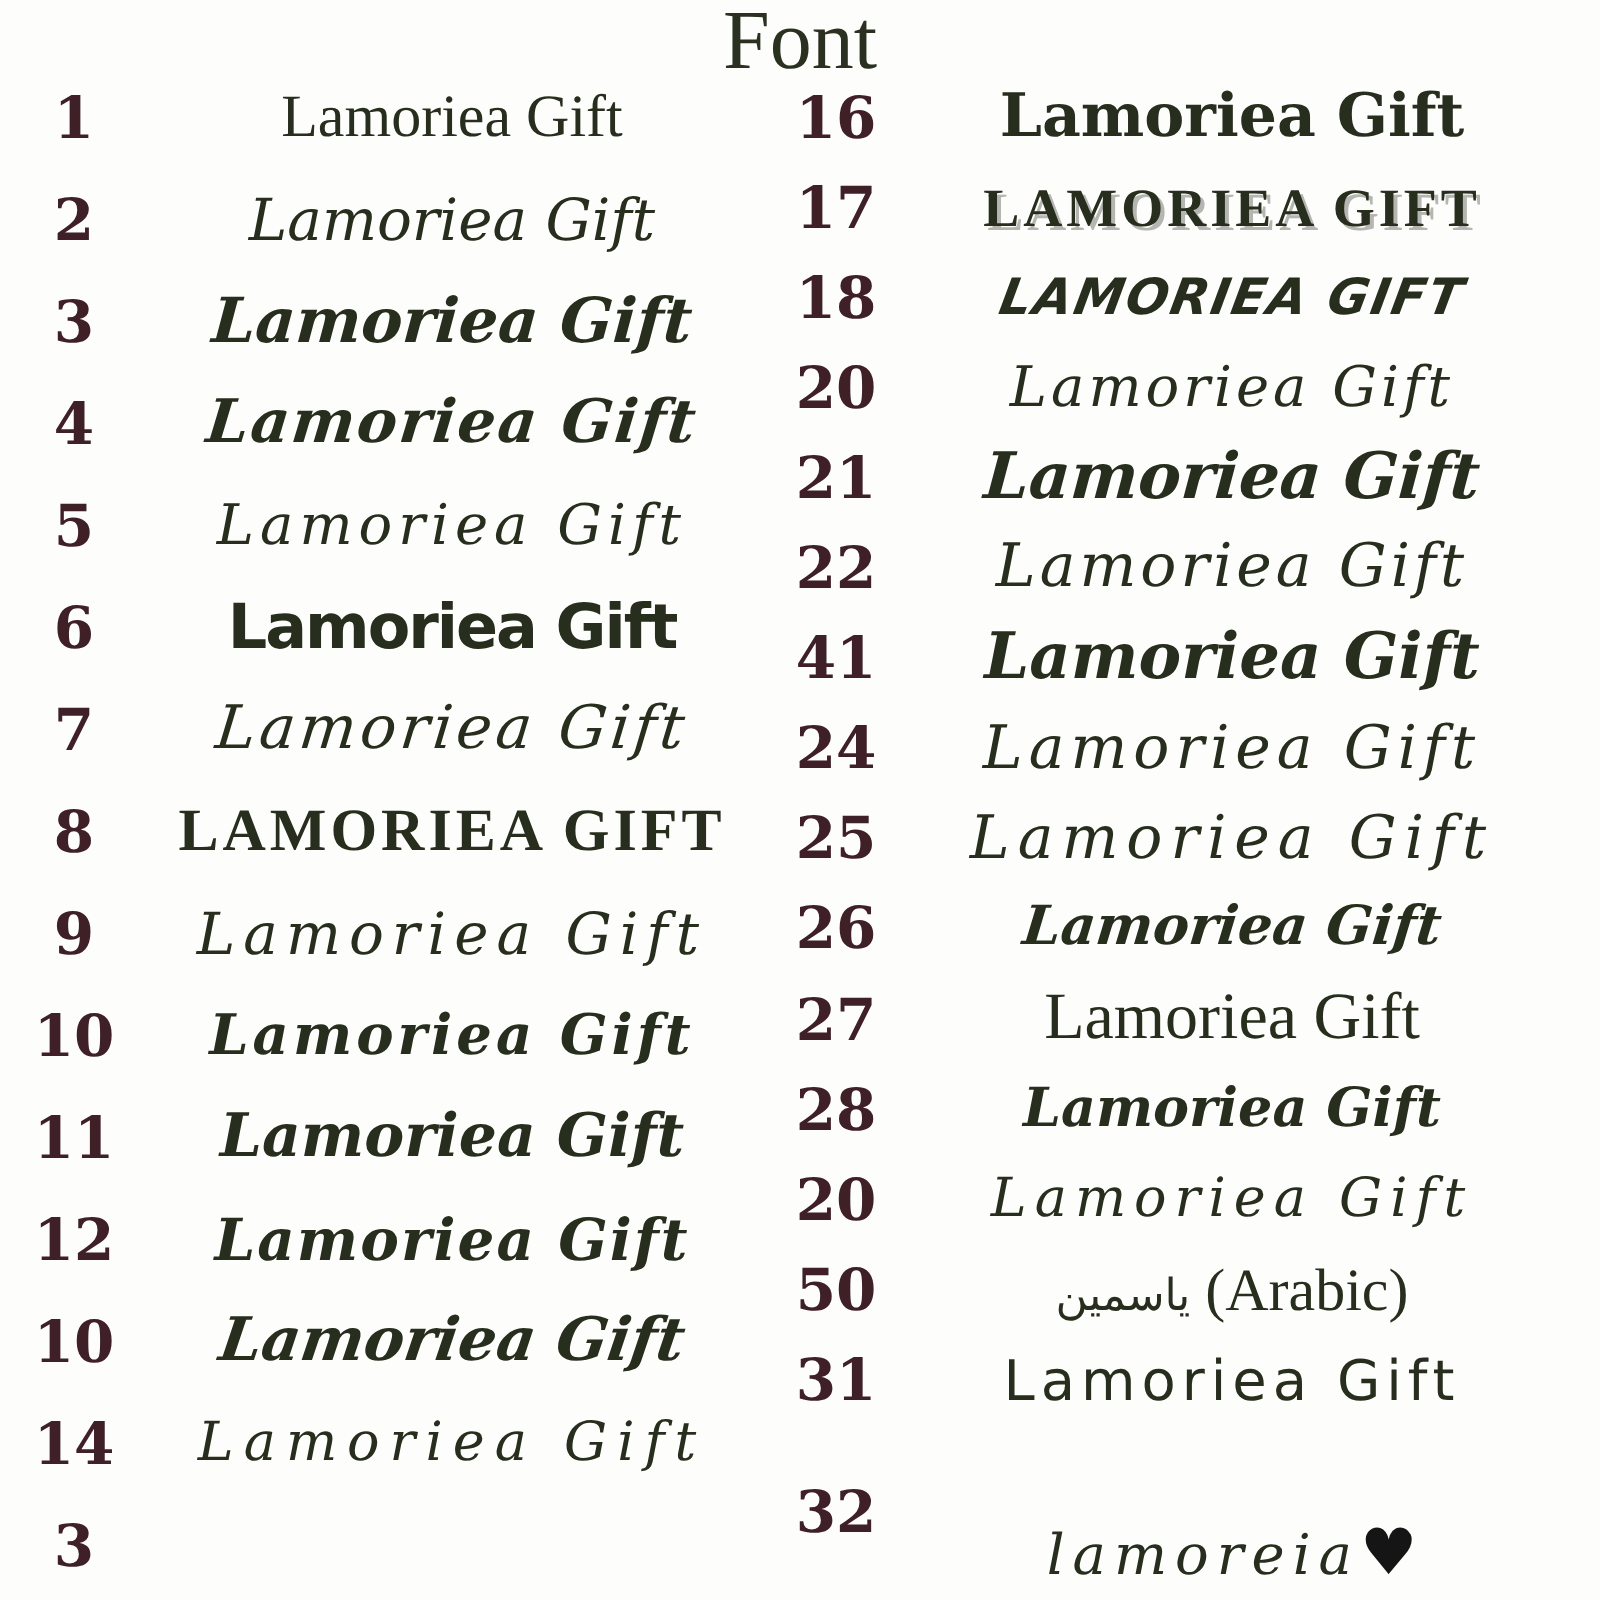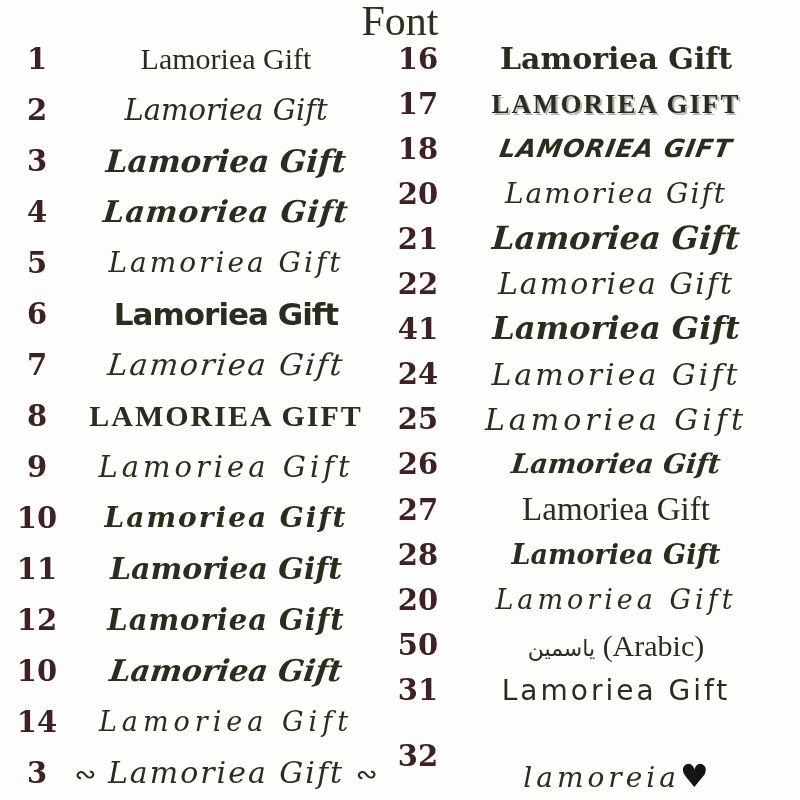--- a/index.html
+++ b/index.html
@@ -127,21 +127,20 @@
       <div class="row">
         <span class="num">10</span>
         <span class="sample f13">Lamoriea Gift</span>
       </div>
       <div class="row">
         <span class="num">14</span>
         <span class="sample f14">Lamoriea Gift</span>
       </div>
       <div class="row">
         <span class="num">3</span>
-        <span class="sample f15"><span class="ornament">∾</span> <span>Lamoriea Gift</span> <span class="ornament">∾</span></span>
       </div>
     </div>
 
     <div class="col col-right">
       <div class="row">
         <span class="num">16</span>
         <span class="sample f16">Lamoriea Gift</span>
       </div>
       <div class="row">
         <span class="num">17</span>

